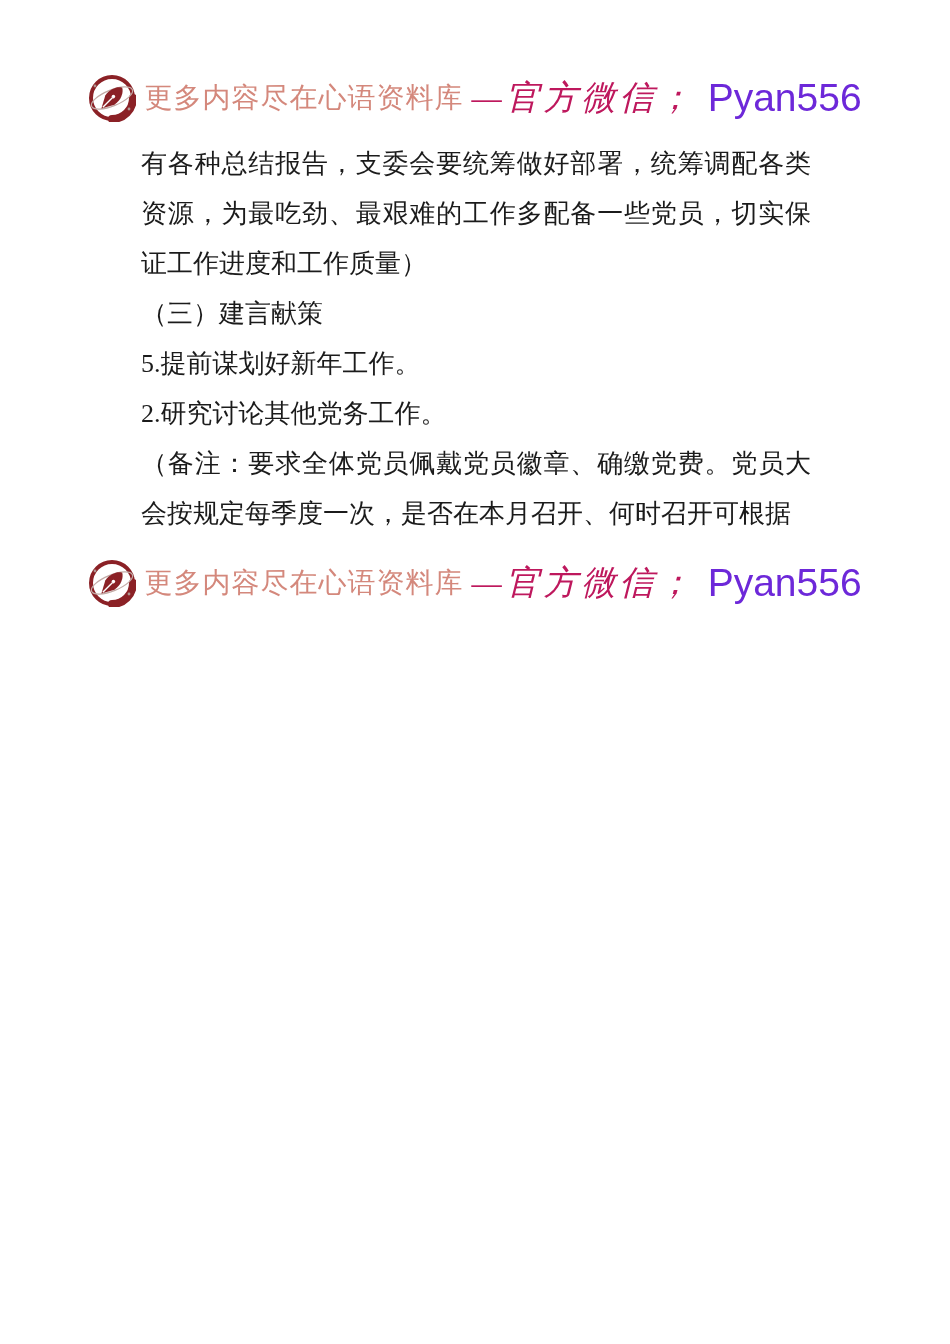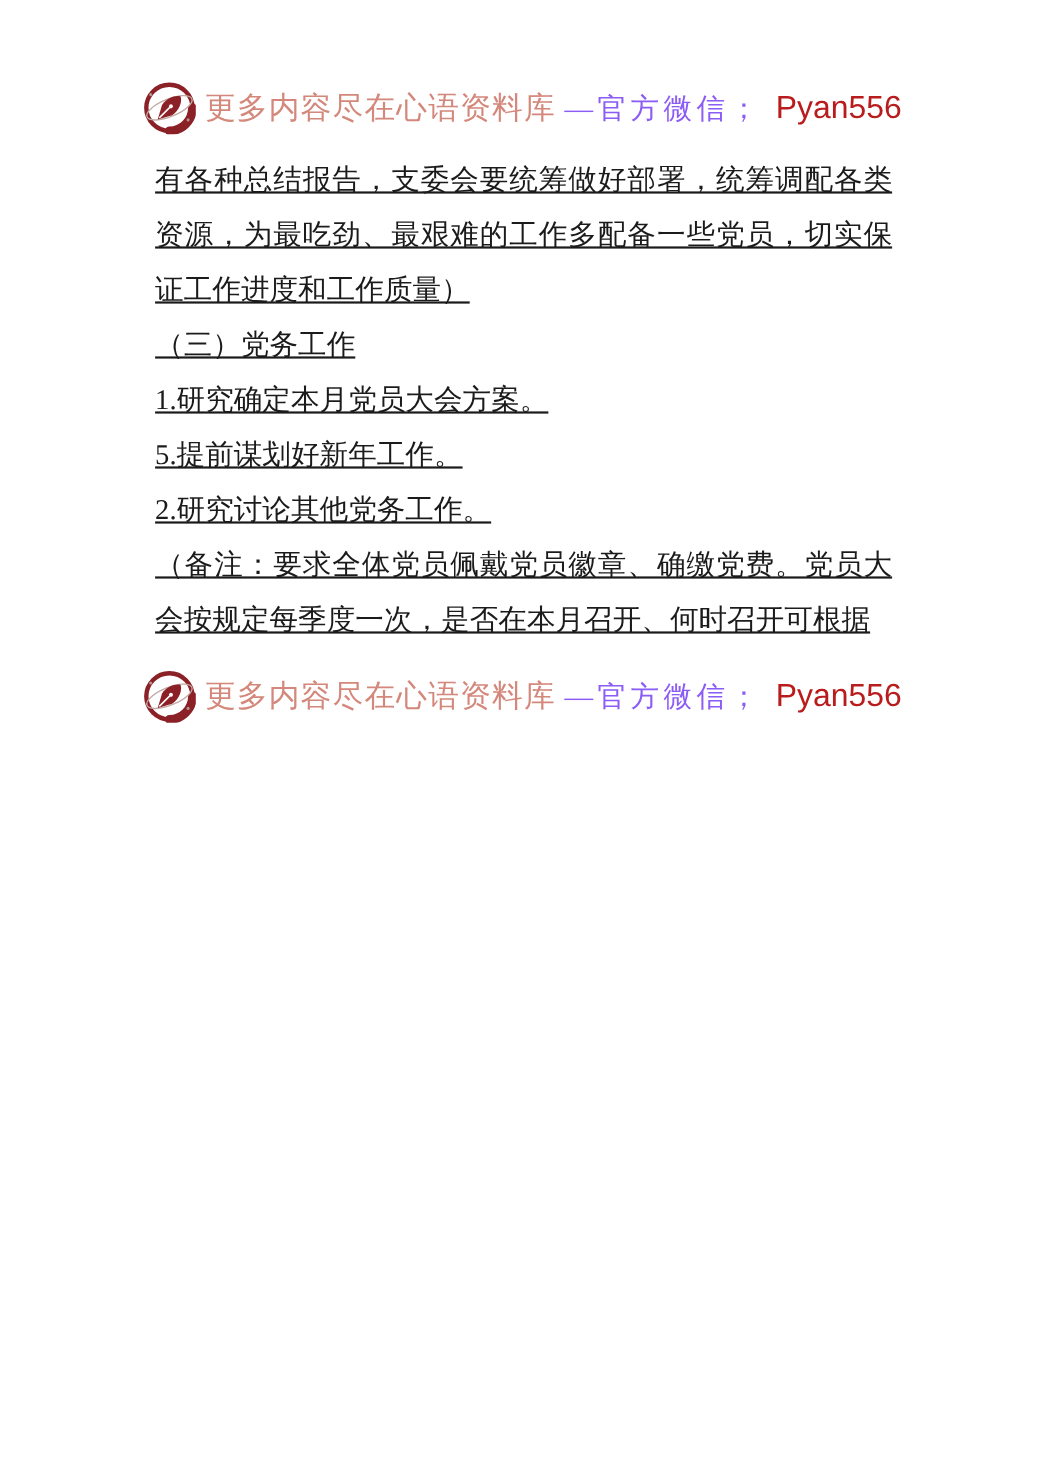--- a/index.html
+++ b/index.html
@@ -27,46 +27,46 @@
   .watermark.header { padding-top: 74px; }
   .watermark.footer { margin-top: 20px; }
   .wm-logo { width: 48px; height: 48px; flex: 0 0 auto; display: inline-block; }
   .wm-main {
     color: #d4887c;
     font-size: 28px;
     letter-spacing: 1px;
     white-space: nowrap;
   }
   .wm-script {
-    color: #8b5cf6;
-    font-size: 26px;
+    color: #be185d;
+    font-size: 34px;
+    font-style: italic;
     letter-spacing: 4px;
     white-space: nowrap;
   }
   .wm-id {
-    color: #b91c1c;
-    font-size: 29px;
+    color: #6d28d9;
+    font-size: 39px;
     font-family: "Liberation Sans", sans-serif;
     margin-left: 4px;
     white-space: nowrap;
   }
   
   .content {
     width: 670px;
     margin: 17px 0 0 141px;
     font-size: 26px;
     line-height: 50px;
     color: #1b1b1b;
   }
   .content p {
     margin: 0;
     text-align: justify;
     text-justify: inter-ideograph;
     word-break: break-all;
-    text-decoration: underline;
   }
 </style>
 </head>
 <body>
 
 <div class="page">
 
   <div class="watermark header">
     <span class="wm-logo">
       <svg width="48" height="48" viewBox="0 0 48 48" xmlns="http://www.w3.org/2000/svg">
@@ -82,22 +82,21 @@
         <circle cx="41" cy="35" r="1.4" fill="#b09490"></circle>
       </svg>
     </span>
     <span class="wm-main">更多内容尽在心语资料库</span>
       <span class="wm-script">—官方微信；</span>
       <span class="wm-id">Pyan556</span>
   </div>
 
   <div class="content">
     <p>有各种总结报告，支委会要统筹做好部署，统筹调配各类资源，为最吃劲、最艰难的工作多配备一些党员，切实保证工作进度和工作质量）</p>
-    <p>（三）党务工作</p>
-    <p>1.研究确定本月党员大会方案。</p>
+    <p>（三）建言献策</p>
     <p>5.提前谋划好新年工作。</p>
     <p>2.研究讨论其他党务工作。</p>
     <p>（备注：要求全体党员佩戴党员徽章、确缴党费。党员大会按规定每季度一次，是否在本月召开、何时召开可根据</p>
   </div>
 
   <div class="watermark footer">
     <span class="wm-logo">
       <svg width="48" height="48" viewBox="0 0 48 48" xmlns="http://www.w3.org/2000/svg">
         <circle cx="24" cy="24" r="21" fill="#ffffff" stroke="#8b2126" stroke-width="4"></circle>
         <path d="M45 24 A21 21 0 0 1 24 45" fill="none" stroke="#8b2126" stroke-width="8" stroke-linecap="round"></path>

